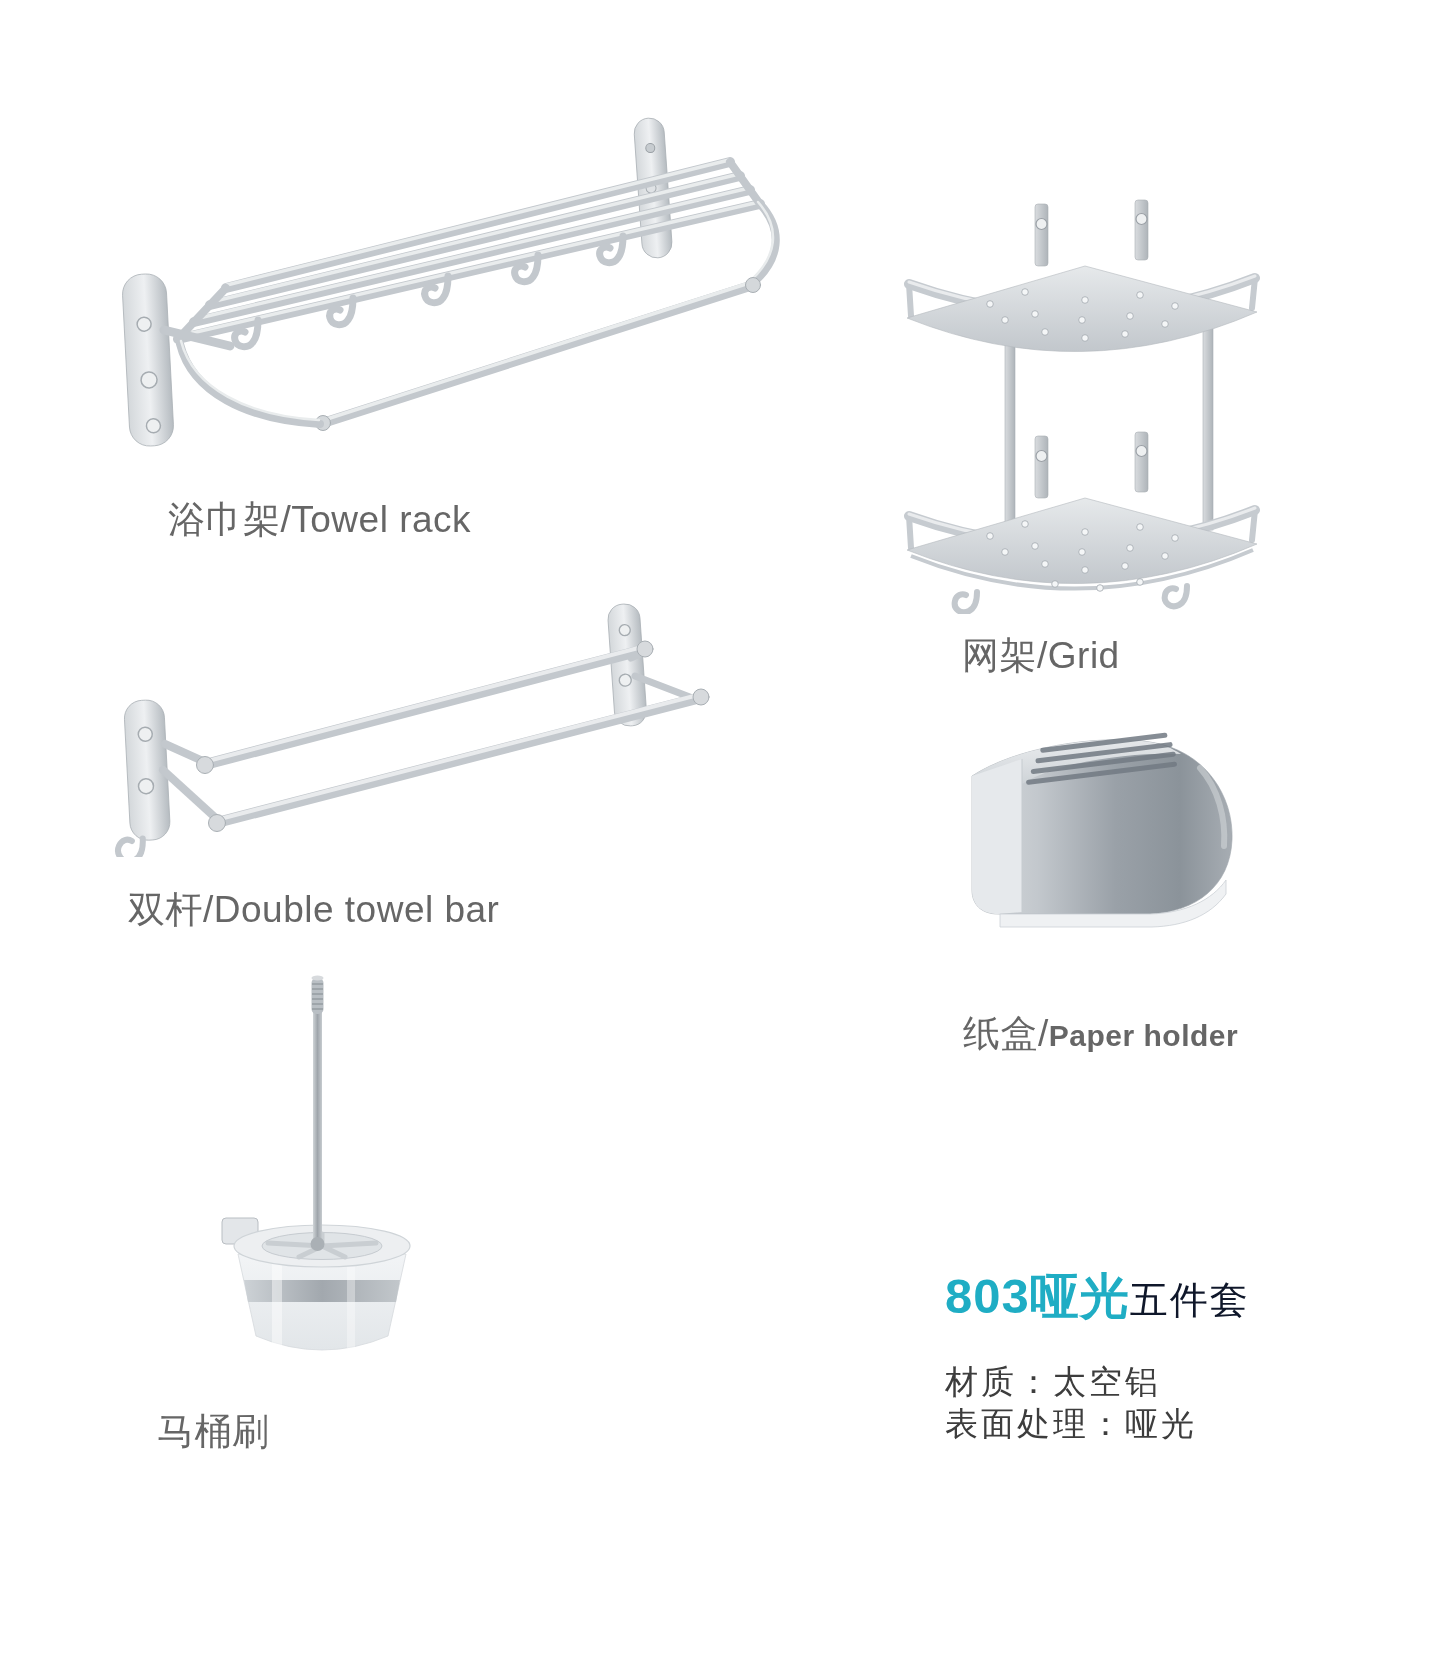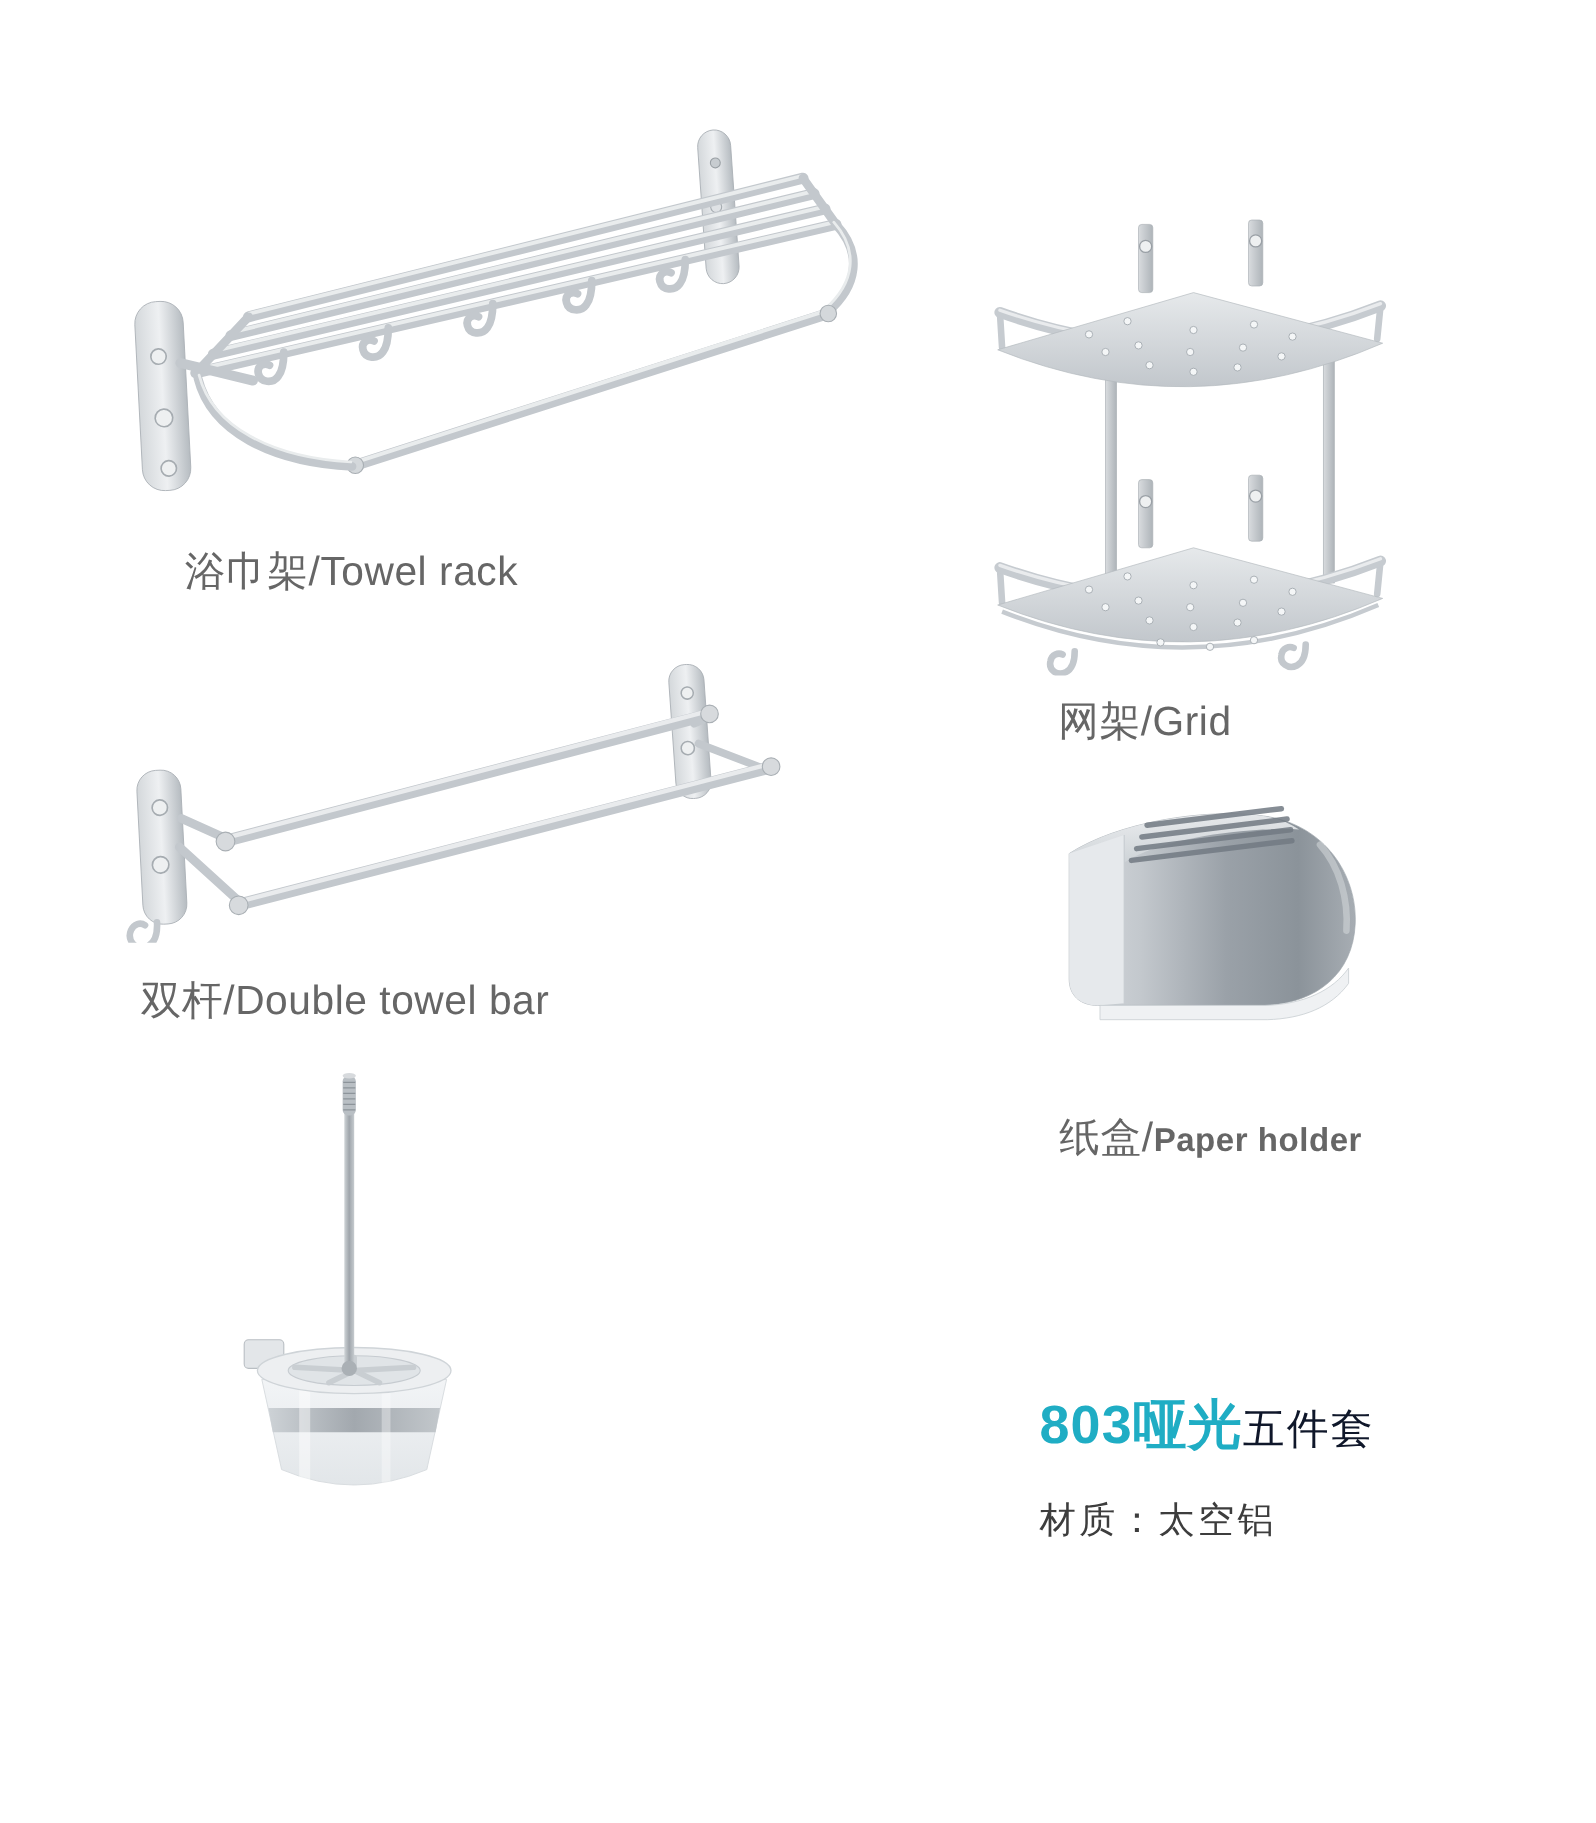--- a/index.html
+++ b/index.html
@@ -295,18 +295,20 @@
         <path d="M140,37 H151"></path>
           <path d="M140,42 H151"></path>
           <path d="M140,47 H151"></path>
       </g>
       <ellipse cx="145.5" cy="16" rx="6" ry="2.5" fill="#d7dadd"></ellipse>
       <circle cx="145.5" cy="282" r="7" fill="#aab0b5"></circle>
     </g>
   </svg>
 </figure>
 <div class="cap cap-brush">
+    <span>马桶刷</span>
   </div>
 
 <div class="set-info">
   <div class="set-title"><span class="model">803哑光</span><span class="suffix">五件套</span></div>
   <div class="spec spec-first">材质：太空铝</div>
+  <div class="spec">表面处理：哑光</div>
 </div>
 
 </body></html>

